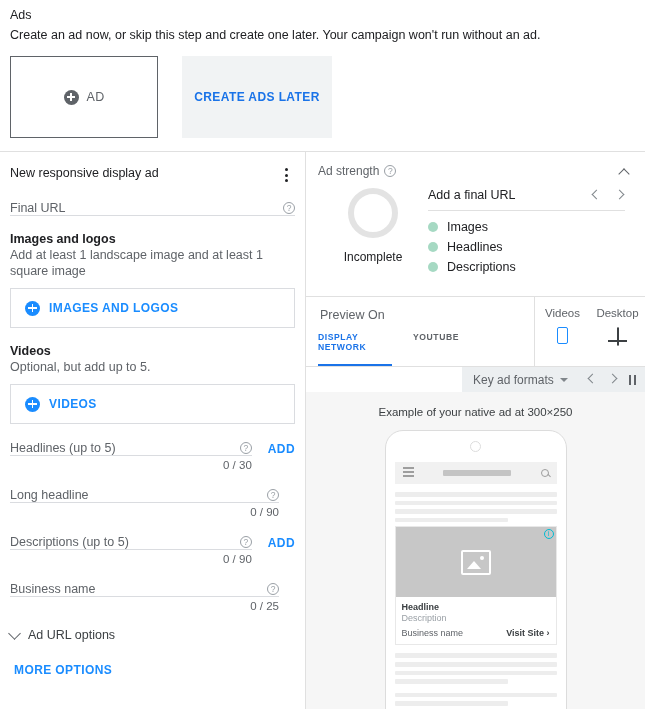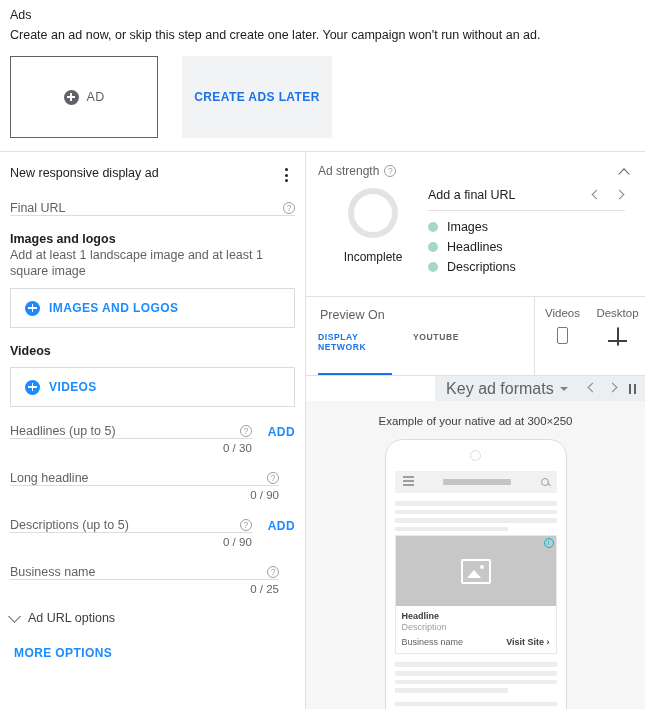--- a/index.html
+++ b/index.html
@@ -160,21 +160,21 @@
 
   .preview-sep { height: 1px; background: #e0e0e0; margin-top: 6px; }
 
   
   .prev-bar { display: flex; }
   .prev-left { flex: 1; border-right: 1px solid #e0e0e0; }
   .prev-on-title { font-size: 12.5px; color: #5f6368; padding: 11px 0 0 14px; }
   .prev-tabs { display: flex; margin-top: 10px; padding-left: 12px; gap: 0; }
   .ptab {
     font-size: 8.6px; font-weight: bold; letter-spacing: .55px; color: #5f6368;
-    padding: 0 0 21px 0; cursor: pointer; width: 84px;
+    padding: 0 0 12px 0; cursor: pointer; width: 84px;
   }
   .ptab.active { color: #1a73e8; border-bottom: 2px solid #1a73e8; width: 74px; }
   .ptab.t2 { text-align: center; width: 88px; }
   .ptab.t3 { text-align: center; width: 74px; }
 
   .prev-right { width: 110px; display: flex; }
   .dev { flex: 1; text-align: center; padding-top: 10px; cursor: pointer; }
   .dev-label { font-size: 11.5px; color: #5f6368; }
   .dev-ico { margin-top: 6px; height: 20px; display: flex; align-items: center; justify-content: center; }
   .phone-ico {
@@ -189,21 +189,21 @@
   }
 
   .prev-bar-sep { height: 1px; background: #e0e0e0; }
 
   
   .fmt-row { display: flex; justify-content: flex-end; align-items: center; height: 25px; }
   .fmt-chip {
     background: #eceff1; height: 25px; display: flex; align-items: center; gap: 6px;
     padding: 0 9px 0 11px; cursor: pointer;
   }
-  .fmt-label { font-size: 16px; color: #5f6368; }
+  .fmt-label { font-size: 12px; color: #5f6368; }
   .caret { width: 0; height: 0; border-left: 4px solid transparent; border-right: 4px solid transparent; border-top: 4px solid #80868b; }
   .fmt-ctrls { display: flex; align-items: center; gap: 11px; padding: 0 9px 0 12px; background: #eceff1; height: 25px; }
   .pause { display: flex; gap: 2.5px; cursor: pointer; }
   .pause i { width: 2.4px; height: 10px; background: #5f6368; display: block; }
 
   
   .stage { background: #f6f6f6; height: 352px; position: relative; overflow: hidden; }
   .stage-title { text-align: center; font-size: 11.5px; color: #3c4043; padding-top: 14px; }
 
   .phone {
@@ -303,20 +303,21 @@
       </div>
 
       <div class="sec-head">Images and logos</div>
       <div class="sec-desc">Add at least 1 landscape image and at least 1 square image</div>
       <div class="outline-btn">
         <span class="plus-blue"></span>
         <span class="outline-btn-label">IMAGES AND LOGOS</span>
       </div>
 
       <div class="sec-head">Videos</div>
+      <div class="sec-desc">Optional, but add up to 5.</div>
       <div class="outline-btn">
         <span class="plus-blue"></span>
         <span class="outline-btn-label">VIDEOS</span>
       </div>
 
       
       <div class="field-with-add">
         <div class="fw">
           <div class="field-line">
             <span class="field-label">Headlines (up to 5)</span>

